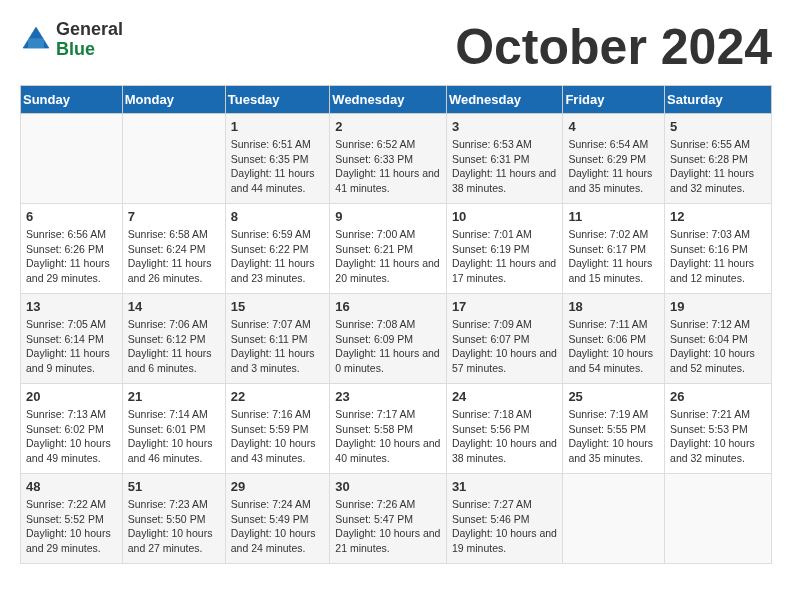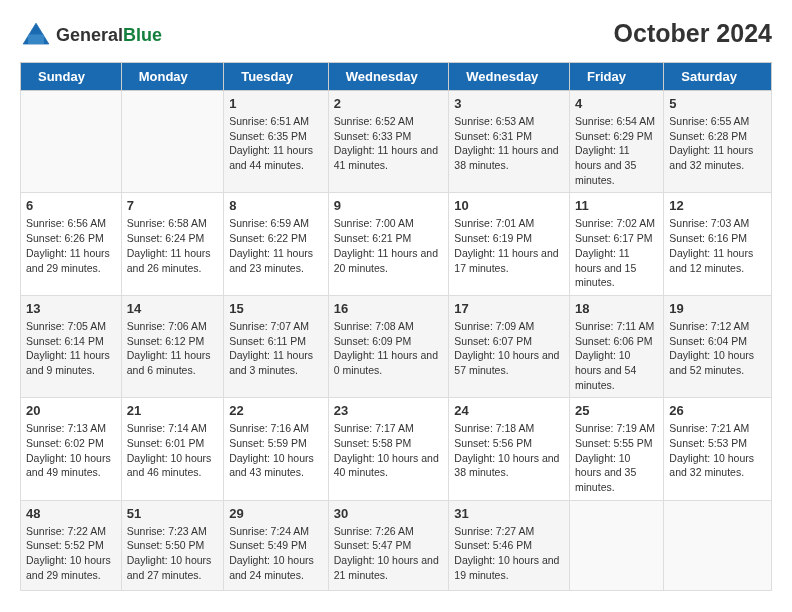--- a/index.html
+++ b/index.html
@@ -16,61 +16,61 @@
       align-items: flex-start;
       margin-bottom: 10px;
     }
     .logo {
       display: flex;
       align-items: center;
       gap: 4px;
     }
     .logo-text {
       display: flex;
-      flex-direction: row;
+      flex-direction: column;
       line-height: 1.1;
     }
     .logo-general {
       font-size: 18px;
       font-weight: bold;
       color: #333;
     }
     .logo-blue {
       font-size: 18px;
       font-weight: bold;
       color: #15803d;
     }
     .logo-icon {
       width: 32px;
       height: 32px;
     }
     .title-block {
       text-align: right;
     }
     .month-title {
-      font-size: 25px;
+      font-size: 50px;
       font-weight: bold;
       color: #333;
       line-height: 1.1;
     }
     .location {
       font-size: 18px;
       color: #555;
     }
     table {
       width: 100%;
       border-collapse: collapse;
       font-size: 11px;
     }
     thead tr {
       background-color: #1a6ab1;
       color: #fff;
     }
     thead th {
-      padding: 6px 17px;
+      padding: 6px 2px;
       text-align: left;
       font-size: 13px;
       font-weight: bold;
       border: 1px solid #ccc;
     }
     tbody tr {
       background: #fff;
     }
     tbody tr:nth-child(odd) {
       background: #f5f5f5;

